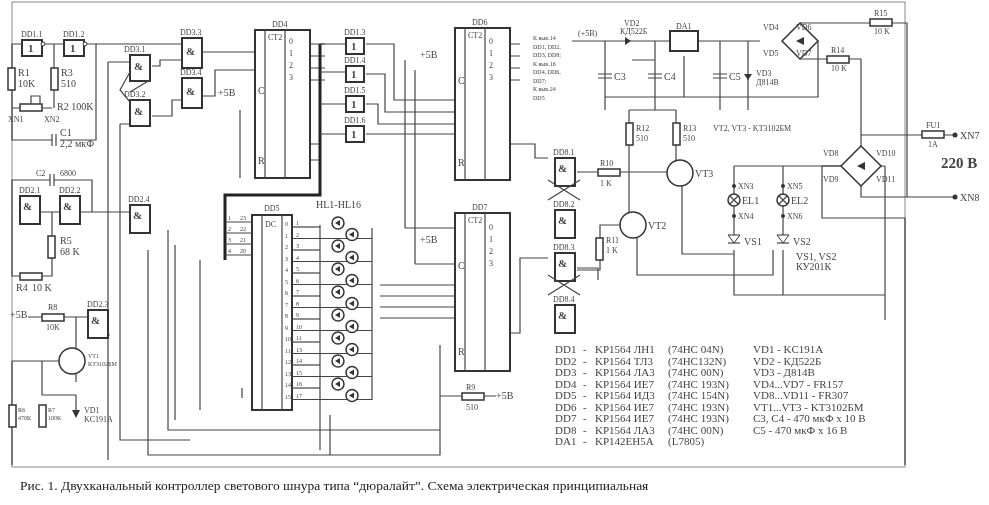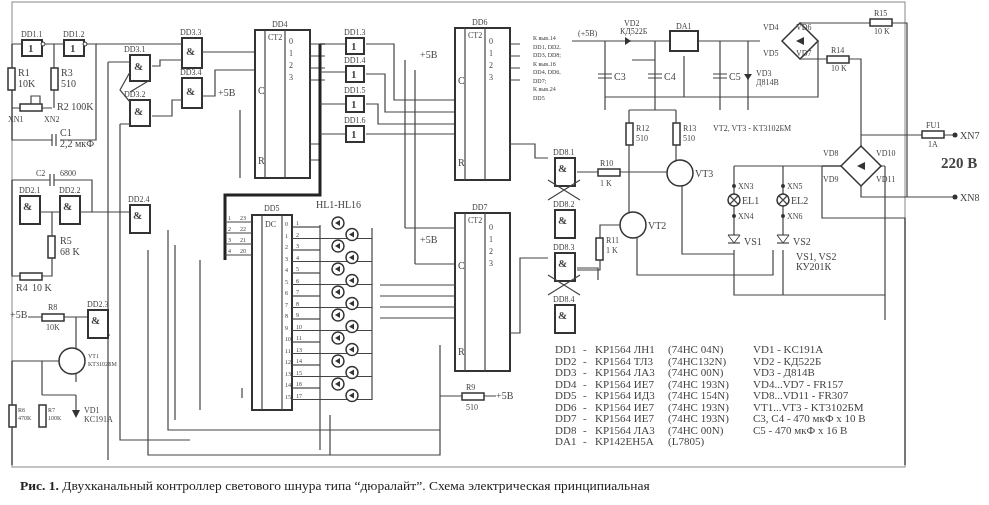--- a/index.html
+++ b/index.html
@@ -10,21 +10,21 @@
   .wb{stroke:#222;stroke-width:3;fill:none;}
   .box{stroke:#333;stroke-width:2;fill:#fff;}
   .dot{fill:#333;}
   .lbl{font-size:10px;}
   .sm{font-size:8px;}
   .tiny{font-size:6px;}
   .gate{font-size:11px;font-weight:bold;}
   .legend{font-size:11px;}
   .big{font-size:15px;font-weight:bold;fill:#333;}
   #caption{position:absolute;left:20px;top:478px;font-size:13.5px;color:#222;white-space:nowrap;font-family:"Liberation Serif",serif;}
-  #caption b{font-weight:bold;text-align:right;}
+  #caption b{font-weight:normal;text-align:right;}
 </style>
 </head>
 <body>
 
 <svg id="schem" viewBox="0 0 989 505" xmlns="http://www.w3.org/2000/svg">
 
   <rect x="12" y="2" width="893" height="465" fill="none" stroke="#888" stroke-width="1"></rect>
 
   <g>
     <rect class="box" x="22" y="40" width="20" height="16"></rect>

